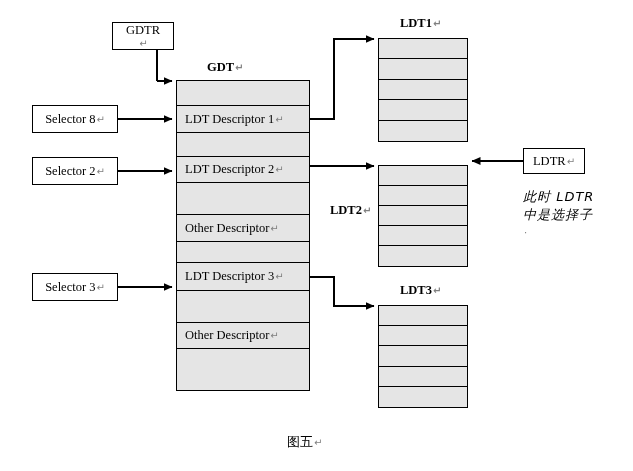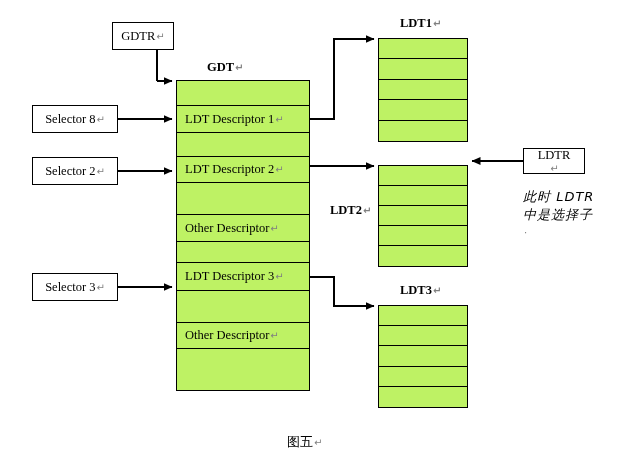--- a/index.html
+++ b/index.html
@@ -35,21 +35,21 @@
     justify-content: center;
     font-size: 12.5px;
     color: #000000;
     white-space: nowrap;
   }
 
   
   .table {
     position: absolute;
     border: 1px solid #000000;
-    background: #bef264;
+    background: #e5e5e5;
     box-sizing: border-box;
     display: flex;
     flex-direction: column;
   }
   .row {
     box-sizing: border-box;
     border-bottom: 1px solid #000000;
     display: flex;
     align-items: center;
     font-size: 12.5px;
@@ -128,21 +128,21 @@
       <path d="M310,119 L334,119 L334,39 L374,39" marker-end="url(#arrowR)"></path>
 
       <path d="M310,166 L374,166" marker-end="url(#arrowR)"></path>
 
       <path d="M310,277 L334,277 L334,306 L374,306" marker-end="url(#arrowR)"></path>
 
       <path d="M523,161 L472,161" marker-end="url(#arrowL)"></path>
     </g>
   </svg>
 
-  <div class="box" style="left:112px; top:22px; width:62px; height:28px;">
+  <div class="box" style="left:112px; top:22px; width:62px; height:28px;flex-direction:column;">
     <span>GDTR</span>
       <span class="pilcrow">↵</span>
   </div>
 
   <div class="box" style="left:32px; top:105px; width:86px; height:28px;">
     <span>Selector 8</span>
       <span class="pilcrow">↵</span>
   </div>
 
   <div class="box" style="left:32px; top:157px; width:86px; height:28px;">
@@ -214,21 +214,21 @@
     <span>LDT3</span><span class="pilcrow">↵</span>
   </div>
   <div class="table" style="left:378px; top:305px; width:90px; height:103px;">
     <div class="row" style="height:20.4px;"></div>
     <div class="row" style="height:20.4px;"></div>
     <div class="row" style="height:20.4px;"></div>
     <div class="row" style="height:20.4px;"></div>
     <div class="row" style="height:20.4px;"></div>
   </div>
 
-  <div class="box" style="left:523px; top:148px; width:62px; height:26px;flex-direction:column;">
+  <div class="box" style="left:523px; top:148px; width:62px; height:26px;">
     <span>LDTR</span>
       <span class="pilcrow">↵</span>
   </div>
 
   <div class="note" style="left:523px; top:188px;">
     <div class="cjk">此时 LDTR</div>
     <div class="cjk">中是选择子</div>
     <div class="pilcrow">·</div>
   </div>
 

